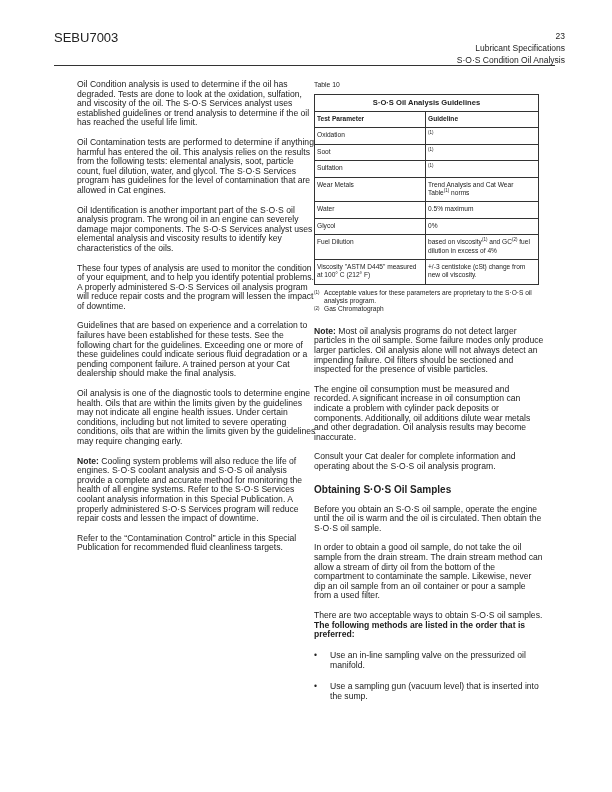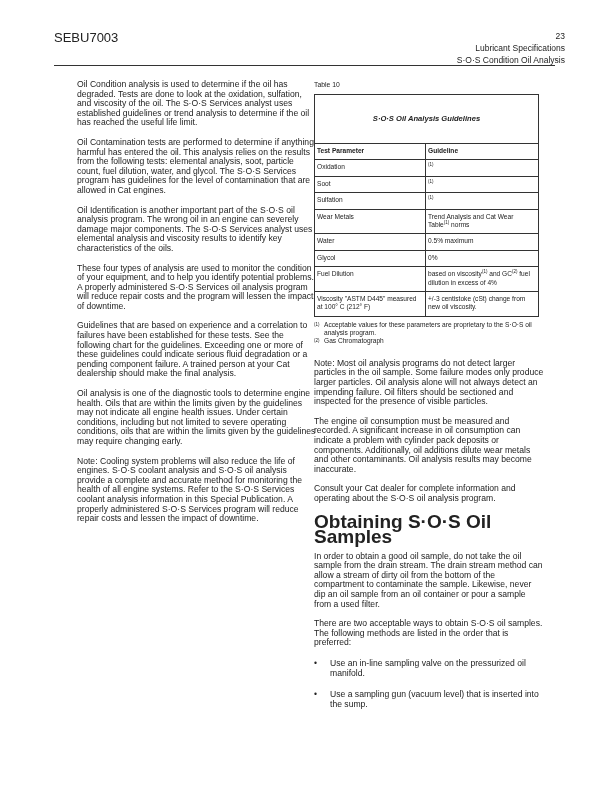--- a/index.html
+++ b/index.html
@@ -5,32 +5,32 @@
   html, body { margin: 0; padding: 0; background: #ffffff; }
   body { width: 612px; height: 792px; position: relative; overflow: hidden;
          font-family: "Liberation Sans", sans-serif; color: #222; }
   .hdr-left { position: absolute; left: 54px; top: 30px; font-size: 13px; }
   .hdr-right { position: absolute; right: 47px; top: 30px; font-size: 8.5px; text-align: right; line-height: 12px; }
   .hdr-rule { position: absolute; left: 54px; right: 57px; top: 65px; height: 0; border-top: 1.5px solid #333; }
   .col { position: absolute; top: 80px; width: 240px; font-size: 8.6px; line-height: 9.6px; }
   .col.left { left: 63px; margin-left: 14px; }
   .col.right { left: 314px; width: 230px; }
   .col p { margin: 0 0 10px 0; }
-  b { font-weight: normal; }
+  b { font-weight: bold; }
   .tbl-caption { font-size: 6.8px; margin: 0 0 4px 0; }
   table { border-collapse: collapse; width: 225px; font-size: 6.6px; line-height: 8.4px; }
   td, th { border: 1px solid #333; padding: 3px 2px 4px 2px; vertical-align: top; text-align: left; }
-  th.title { text-align: center; font-size: 7.6px; font-weight: bold; padding: 20px 2px; border: 1.2px solid #333; font-style: italic; }
+  th.title { text-align: center; font-size: 7.6px; font-weight: bold; padding: 4px 2px; border: 1.2px solid #333; }
   th.colhead { font-weight: bold; }
   td.c1 { width: 106px; }
   sup { font-size: 4.5px; vertical-align: super; line-height: 0; }
   .footnotes { font-size: 6.6px; line-height: 8px; margin: 4px 0 14px 0; }
   .fn { display: flex; }
   .fn .mk { width: 10px; flex: none; font-size: 4.5px; }
-  h2 { font-size: 19px; font-weight: bold; margin: 2px 0 8px 0; line-height: 15px; }
+  h2 { font-size: 10px; font-weight: bold; margin: 2px 0 8px 0; line-height: 15px; }
   ul { list-style: none; margin: 0; padding: 0; }
   li { display: flex; margin-bottom: 10px; line-height: 10.5px; }
   li .bul { width: 16px; flex: none; }
 </style>
 </head>
 <body>
 
 <div>
   <div class="hdr-left">SEBU7003</div>
   <div class="hdr-right">
@@ -42,20 +42,21 @@
 </div>
 
 <div class="col left">
   <p>Oil Condition analysis is used to determine if the oil has degraded. Tests are done to look at the oxidation, sulfation, and viscosity of the oil. The S·O·S Services analyst uses established guidelines or trend analysis to determine if the oil has reached the useful life limit.</p>
   <p>Oil Contamination tests are performed to determine if anything harmful has entered the oil. This analysis relies on the results from the following tests: elemental analysis, soot, particle count, fuel dilution, water, and glycol. The S·O·S Services program has guidelines for the level of contamination that are allowed in Cat   engines.</p>
   <p>Oil Identification is another important part of the S·O·S oil analysis program. The wrong oil in an engine can severely damage major components. The S·O·S Services analyst uses elemental analysis and viscosity results to identify key characteristics of the oils.</p>
   <p>These four types of analysis are used to monitor the condition of your equipment, and to help you identify potential problems. A properly administered S·O·S Services oil analysis program will reduce repair costs and the program will lessen the impact of downtime.</p>
   <p>Guidelines that are based on experience and a correlation to failures have been established for these tests. See the following chart for the guidelines. Exceeding one or more of these guidelines could indicate serious fluid degradation or a pending component failure. A trained person at your Cat dealership should make the final analysis.</p>
   <p>Oil analysis is one of the diagnostic tools to determine engine health. Oils that are within the limits given by the guidelines may not indicate all engine health issues. Under certain conditions, including but not limited to severe operating conditions, oils that are within the limits given by the guidelines may require changing early.</p>
   <p><b>Note:</b><span> Cooling system problems will also reduce the life of engines. S·O·S coolant analysis and S·O·S oil analysis provide a complete and accurate method for monitoring the health of all engine systems. Refer to the S·O·S Services coolant analysis information in this Special Publication. A properly administered S·O·S Services program will reduce repair costs and lessen the impact of downtime.</span></p>
+  <p>Refer to the “Contamination Control” article in this Special Publication for recommended fluid cleanliness targets.</p>
 </div>
 
 <div class="col right">
   <div class="tbl-caption">Table 10</div>
   <table>
     <thead>
       <tr>
           <th class="title" colspan="2">S·O·S Oil Analysis Guidelines</th>
         </tr>
       <tr>
@@ -103,24 +104,25 @@
         <span class="mk">(1)</span>
         <span>Acceptable values for these parameters are proprietary to the S·O·S oil analysis program.</span>
       </div>
     <div class="fn">
         <span class="mk">(2)</span>
         <span>Gas Chromatograph</span>
       </div>
   </div>
 
   <p><b>Note:</b><span> Most oil analysis programs do not detect larger particles in the oil sample. Some failure modes only produce larger particles. Oil analysis alone will not always detect an impending failure. Oil filters should be sectioned and inspected for the presence of visible particles.</span></p>
-  <p>The engine oil consumption must be measured and recorded. A significant increase in oil consumption can indicate a problem with cylinder pack deposits or components. Additionally, oil additions dilute wear metals and other contaminants. Oil analysis results may become inaccurate.</p>
+  <p>The engine oil consumption must be measured and recorded. A significant increase in oil consumption can indicate a problem with cylinder pack deposits or components. Additionally, oil additions dilute wear metals and other degradation. Oil analysis results may become inaccurate.</p>
   <p>Consult your Cat dealer for complete information and operating about the S·O·S oil analysis program.</p>
 
   <h2>Obtaining S·O·S Oil Samples</h2>
+  <p>Before you obtain an S·O·S oil sample, operate the engine until the oil is warm and the oil is circulated. Then obtain the S·O·S oil sample.</p>
   <p>In order to obtain a good oil sample, do not take the oil sample from the drain stream. The drain stream method can allow a stream of dirty oil from the bottom of the compartment to contaminate the sample. Likewise, never dip an oil sample from an oil container or pour a sample from a used filter.</p>
   <p><span>There are two acceptable ways to obtain S·O·S oil samples. </span><b>The following methods are listed in the order that is preferred:</b></p>
   <ul>
     <li>
         <span class="bul">•</span>
         <span>Use an in-line sampling valve on the pressurized oil manifold.</span>
       </li>
     <li>
         <span class="bul">•</span>
         <span>Use a sampling gun (vacuum level) that is inserted into the sump.</span>

